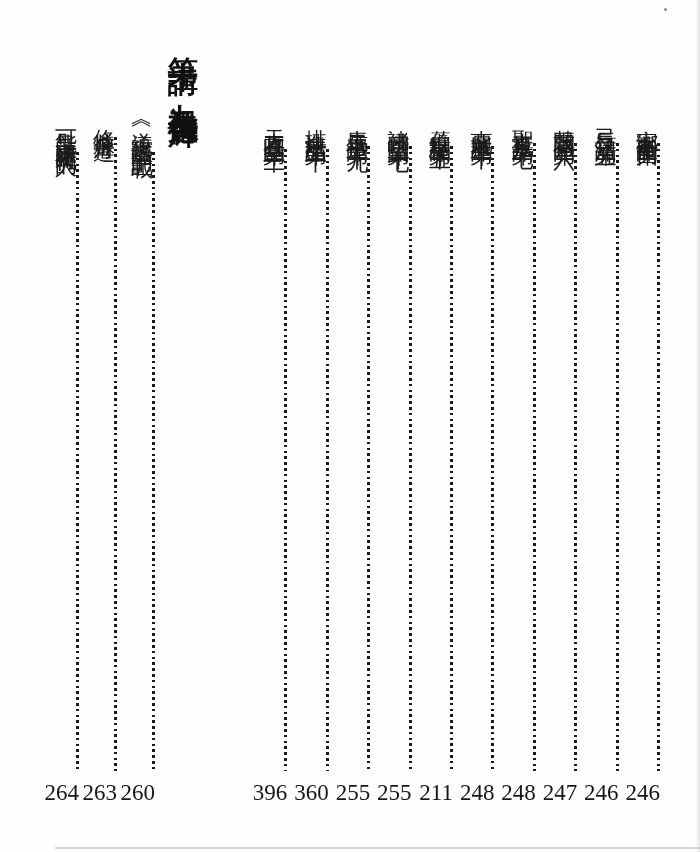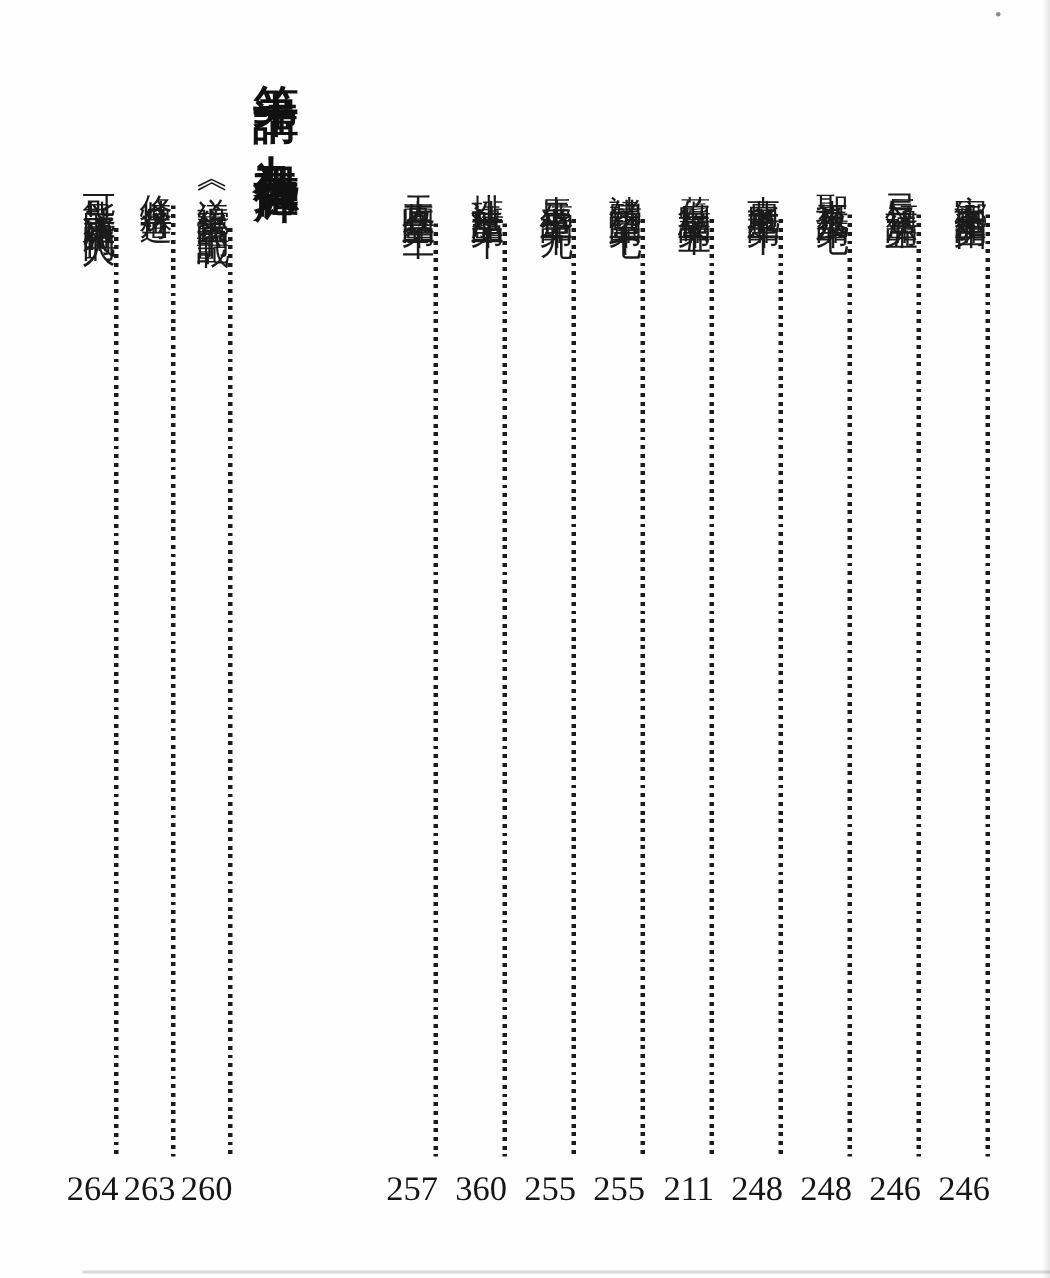--- a/index.html
+++ b/index.html
@@ -100,20 +100,25 @@
       <div class="entry-title">家鄉走聖品第四</div>
       <div class="leader"></div>
       <div class="entry-page">246</div>
     </div>
     <div class="entry">
       <div class="entry-title">弓長領法品第五</div>
       <div class="leader"></div>
       <div class="entry-page">246</div>
     </div>
     <div class="entry">
+      <div class="entry-title">慧眼開通品第六</div>
+      <div class="leader"></div>
+      <div class="entry-page">247</div>
+    </div>
+    <div class="entry">
       <div class="entry-title">聖來投凡品第七</div>
       <div class="leader"></div>
       <div class="entry-page">248</div>
     </div>
     <div class="entry">
       <div class="entry-title">南北展道品第十一</div>
       <div class="leader"></div>
       <div class="entry-page">248</div>
     </div>
     <div class="entry">
@@ -132,21 +137,21 @@
       <div class="entry-page">255</div>
     </div>
     <div class="entry">
       <div class="entry-title">排造法船品第二十一</div>
       <div class="leader"></div>
       <div class="entry-page">360</div>
     </div>
     <div class="entry">
       <div class="entry-title">天真收圓品第二十三</div>
       <div class="leader"></div>
-      <div class="entry-page">257</div>
+      <div class="entry-page">396</div>
     </div>
   </div>
 
   <div class="lecture-heading">第十講　九祖黃德輝</div>
 
   <div class="group group-left">
     <div class="entry">
       <div class="entry-title">《道統寶鑑》中的記載</div>
       <div class="leader"></div>
       <div class="entry-page">260</div>

